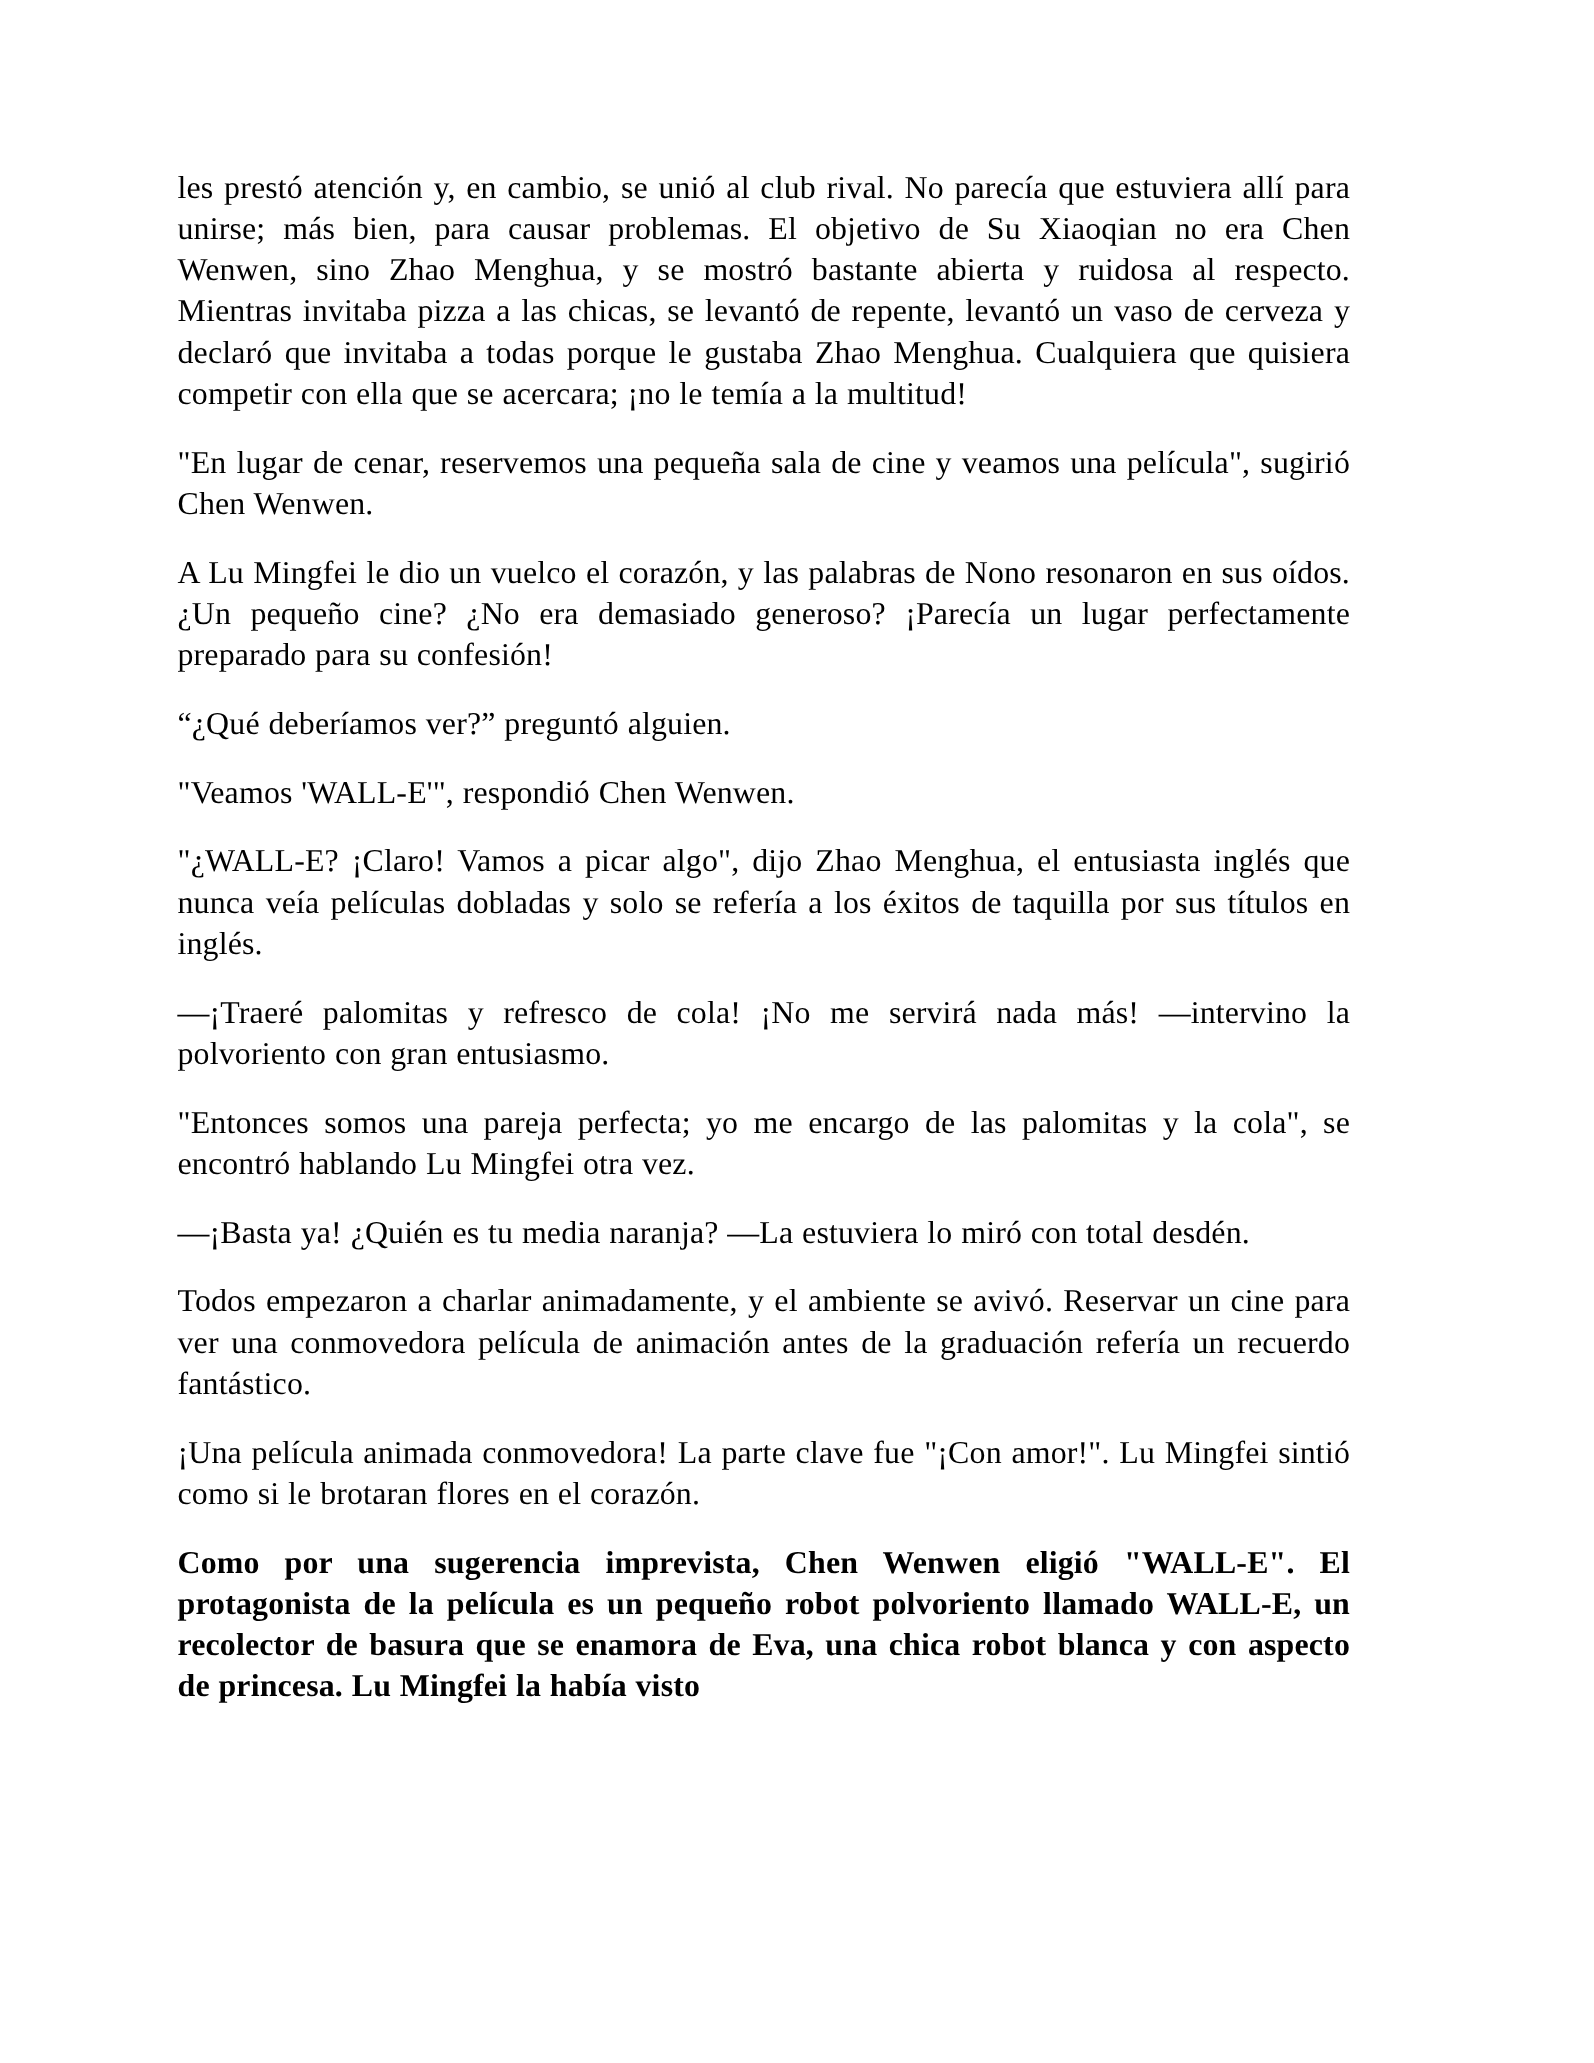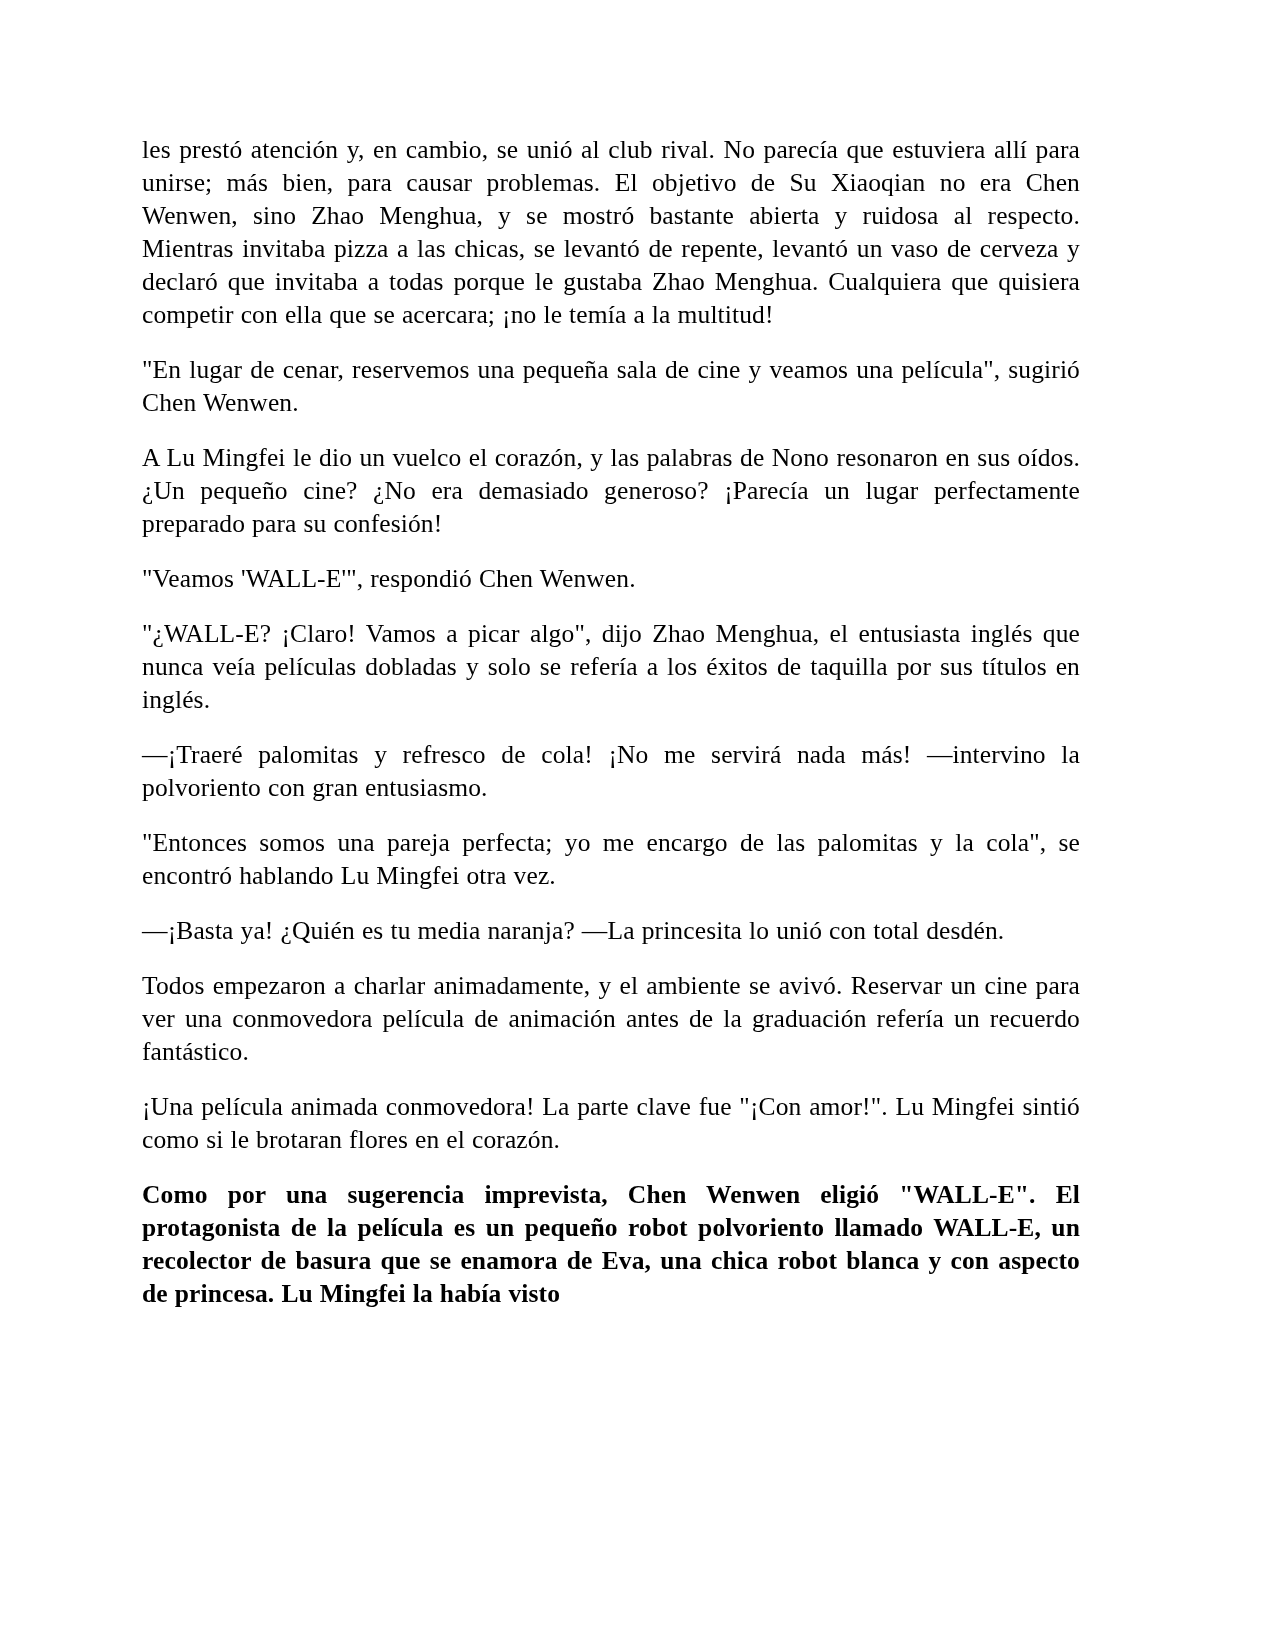--- a/index.html
+++ b/index.html
@@ -56,25 +56,26 @@
 </style>
 </head>
 <body>
 
 <div class="page">
 
   <div class="content">
     <p class="para">les prestó atención y, en cambio, se unió al club rival. No parecía que estuviera allí para unirse; más bien, para causar problemas. El objetivo de Su Xiaoqian no era Chen Wenwen, sino Zhao Menghua, y se mostró bastante abierta y ruidosa al respecto. Mientras invitaba pizza a las chicas, se levantó de repente, levantó un vaso de cerveza y declaró que invitaba a todas porque le gustaba Zhao Menghua. Cualquiera que quisiera competir con ella que se acercara; ¡no le temía a la multitud!</p>
     <p class="para">"En lugar de cenar, reservemos una pequeña sala de cine y veamos una película", sugirió Chen Wenwen.</p>
     <p class="para">A Lu Mingfei le dio un vuelco el corazón, y las palabras de Nono resonaron en sus oídos. ¿Un pequeño cine? ¿No era demasiado generoso? ¡Parecía un lugar perfectamente preparado para su confesión!</p>
+    <p class="para">“¿Qué deberíamos ver?” preguntó alguien.</p>
     <p class="para">"Veamos 'WALL-E'", respondió Chen Wenwen.</p>
     <p class="para">"¿WALL-E? ¡Claro! Vamos a picar algo", dijo Zhao Menghua, el entusiasta inglés que nunca veía películas dobladas y solo se refería a los éxitos de taquilla por sus títulos en inglés.</p>
     <p class="para">—¡Traeré palomitas y refresco de cola! ¡No me servirá nada más! —intervino la polvoriento con gran entusiasmo.</p>
     <p class="para">"Entonces somos una pareja perfecta; yo me encargo de las palomitas y la cola", se encontró hablando Lu Mingfei otra vez.</p>
-    <p class="para">—¡Basta ya! ¿Quién es tu media naranja? —La princesita lo unió con total desdén.</p>
+    <p class="para">—¡Basta ya! ¿Quién es tu media naranja? —La estuviera lo miró con total desdén.</p>
     <p class="para">Todos empezaron a charlar animadamente, y el ambiente se avivó. Reservar un cine para ver una conmovedora película de animación antes de la graduación refería un recuerdo fantástico.</p>
     <p class="para">¡Una película animada conmovedora! La parte clave fue "¡Con amor!". Lu Mingfei sintió como si le brotaran flores en el corazón.</p>
     <p class="para">Como por una sugerencia imprevista, Chen Wenwen eligió "WALL-E". El protagonista de la película es un pequeño robot polvoriento llamado WALL-E, un recolector de basura que se enamora de Eva, una chica robot blanca y con aspecto de princesa. Lu Mingfei la había visto</p>
   </div>
 
   <div class="page-number">50</div>
 
 </div>
 
 </body></html>

